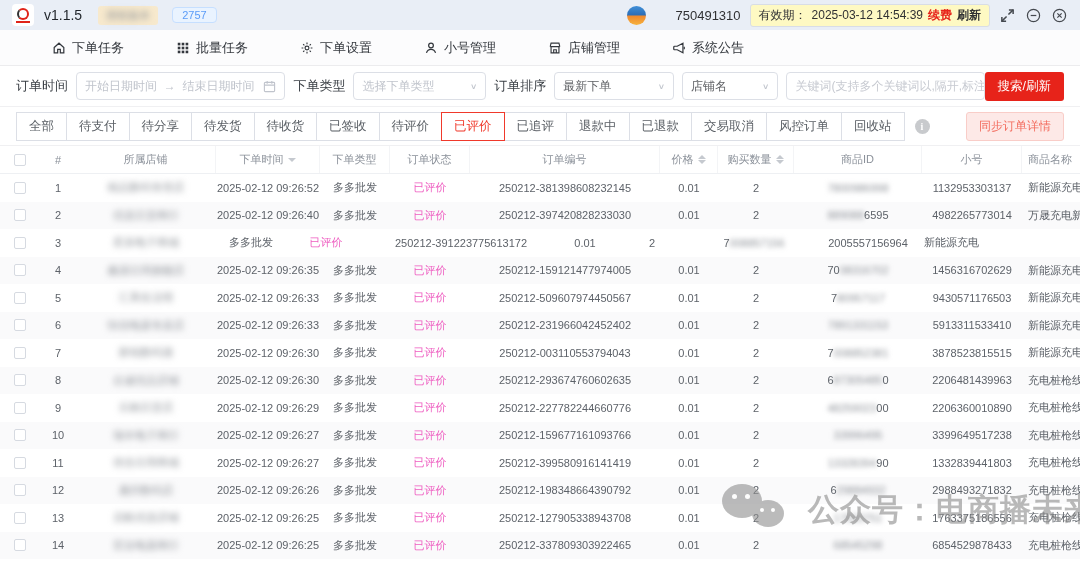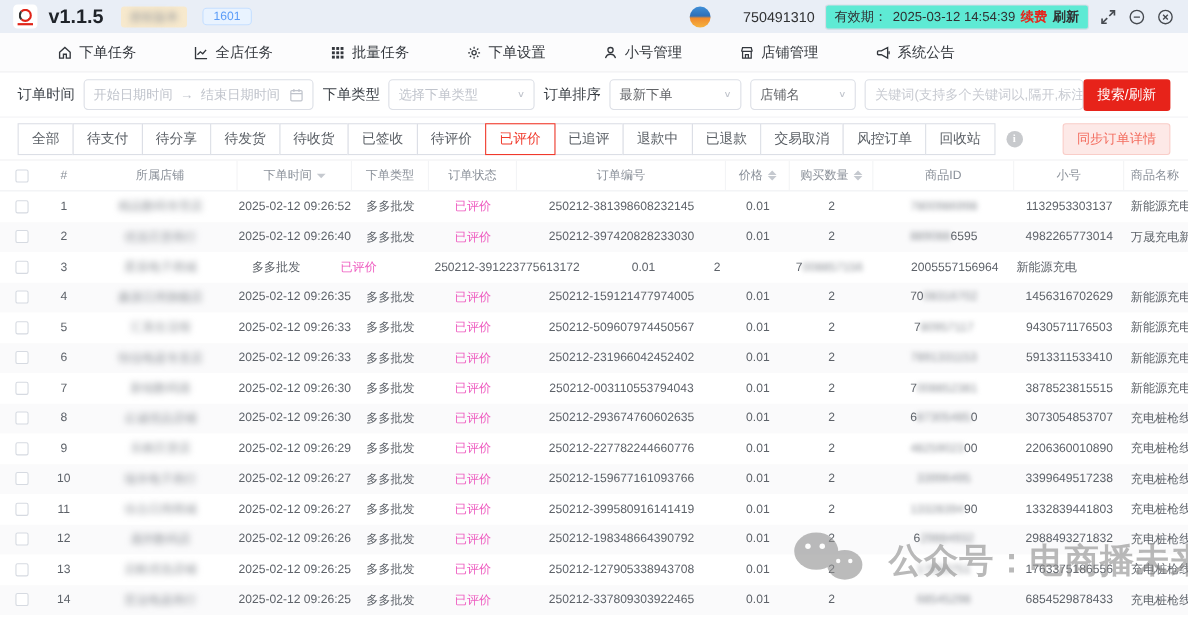--- a/index.html
+++ b/index.html
@@ -7,30 +7,30 @@
     font-family:"Liberation Sans","DejaVu Sans",sans-serif; position:relative; }
 
   
   .titlebar { height:30px; background:#e9eef6; display:flex; align-items:center;
     padding:0 12px; gap:8px; }
   .logo { width:22px; height:22px; background:#fff; border-radius:4px; display:flex;
     flex-direction:column; align-items:center; justify-content:center; }
   .logo .ring { width:12px; height:12px; border:2.5px solid #e02318; border-radius:50%;
     border-left-color:#333; }
   .logo .mini { width:14px; height:2px; background:#e02318; margin-top:1px; filter:blur(.7px); }
-  .ver { font-size:18px; color:#1f2329; font-weight:bold; margin-left:2px; }
+  .ver { font-size:14px; color:#1f2329; font-weight:normal; margin-left:2px; }
   .badge-gold { background:#f7e9cd; color:#bb8e46; font-size:11px; padding:2px 8px;
     border-radius:3px; margin-left:8px; }
   .badge-blue { background:#e9f3ff; color:#5b9cf8; border:1px solid #c6dfff; font-size:11px;
     padding:1px 9px; border-radius:4px; margin-left:6px; }
   .tb-right { margin-left:auto; display:flex; align-items:center; gap:9px; }
   .avatar { width:19px; height:19px; border-radius:50%;
     background:linear-gradient(180deg,#3f8fd8 0%,#2e6fb8 45%,#f08a2d 55%,#f6b33f 100%); }
   .acct { font-size:13px; color:#303133;margin-left:20px; }
-  .validity { background:#5eead4; border:1px solid #d8dde6; border-radius:3px; padding:2px 8px;
+  .validity { background:#fef9c3; border:1px solid #d8dde6; border-radius:3px; padding:2px 8px;
     font-size:12px; color:#303133; display:flex; gap:5px; align-items:center; white-space:nowrap; }
   .renew { color:#e7231a; font-weight:bold; }
   .refresh { color:#303133; font-weight:bold; }
   .winicon { width:17px; height:17px; color:#45494f; display:flex; align-items:center;
     justify-content:center; }
   .winicon svg { width:15px; height:15px; }
 
   
   .nav { height:36px; background:#fcfcfd; border-bottom:1px solid #ececee; display:flex;
     align-items:stretch; padding-left:26px; }
@@ -114,21 +114,21 @@
 </head>
 <body>
 
 <div class="titlebar">
   <div class="logo">
     <div class="ring"></div>
     <div class="mini"></div>
   </div>
   <span class="ver">v1.1.5</span>
   <span class="badge-gold"><span class="blur">授权版本</span></span>
-  <span class="badge-blue">1601</span>
+  <span class="badge-blue">2757</span>
   <div class="tb-right">
     <span class="avatar"></span>
     <span class="acct">750491310</span>
     <span class="validity">
       <span>有效期：</span>
       <span>2025-03-12 14:54:39</span>
       <span class="renew">续费</span>
       <span class="refresh">刷新</span>
     </span>
     <span class="winicon">
@@ -155,29 +155,20 @@
 </div>
 
 <div class="nav" id="nav">
     <div class="nav-item">
       <span class="nicon">
         <svg viewBox="0 0 16 16" fill="none" stroke="currentColor" stroke-width="1.4">
           <path d="M2.5 7.5L8 2.5l5.5 5v6h-4v-4h-3v4h-4z"></path>
         </svg>
       </span>
       <span class="nlabel">下单任务</span>
-    </div>
-    <div class="nav-item">
-      <span class="nicon">
-        <svg viewBox="0 0 16 16" fill="none" stroke="currentColor" stroke-width="1.4">
-          <path d="M2 2v12h12"></path>
-          <path d="M4 10l3-3 2.5 2L13 5"></path>
-        </svg>
-      </span>
-      <span class="nlabel">全店任务</span>
     </div>
     <div class="nav-item">
       <span class="nicon">
         <svg viewBox="0 0 16 16" fill="currentColor">
           <g>
             <rect x="2" y="2" width="3" height="3"></rect>
             <rect x="6.5" y="2" width="3" height="3"></rect>
             <rect x="11" y="2" width="3" height="3"></rect>
             <rect x="2" y="6.5" width="3" height="3"></rect>
             <rect x="6.5" y="6.5" width="3" height="3"></rect>
@@ -626,21 +617,21 @@
         </div>
         <div class="cell c8">
           <span>2</span>
         </div>
         <div class="cell c9">
           <span>6</span>
           <span class="pidblur">87305485</span>
           <span>0</span>
         </div>
         <div class="cell c10">
-          <span>3073054853707</span>
+          <span>2206481439963</span>
         </div>
         <div class="cell c11">
           <span>充电桩枪线</span>
         </div>
       </div>
       <div class="trow">
         <div class="cell c0">
           <span class="cb"></span>
         </div>
         <div class="cell c1">

